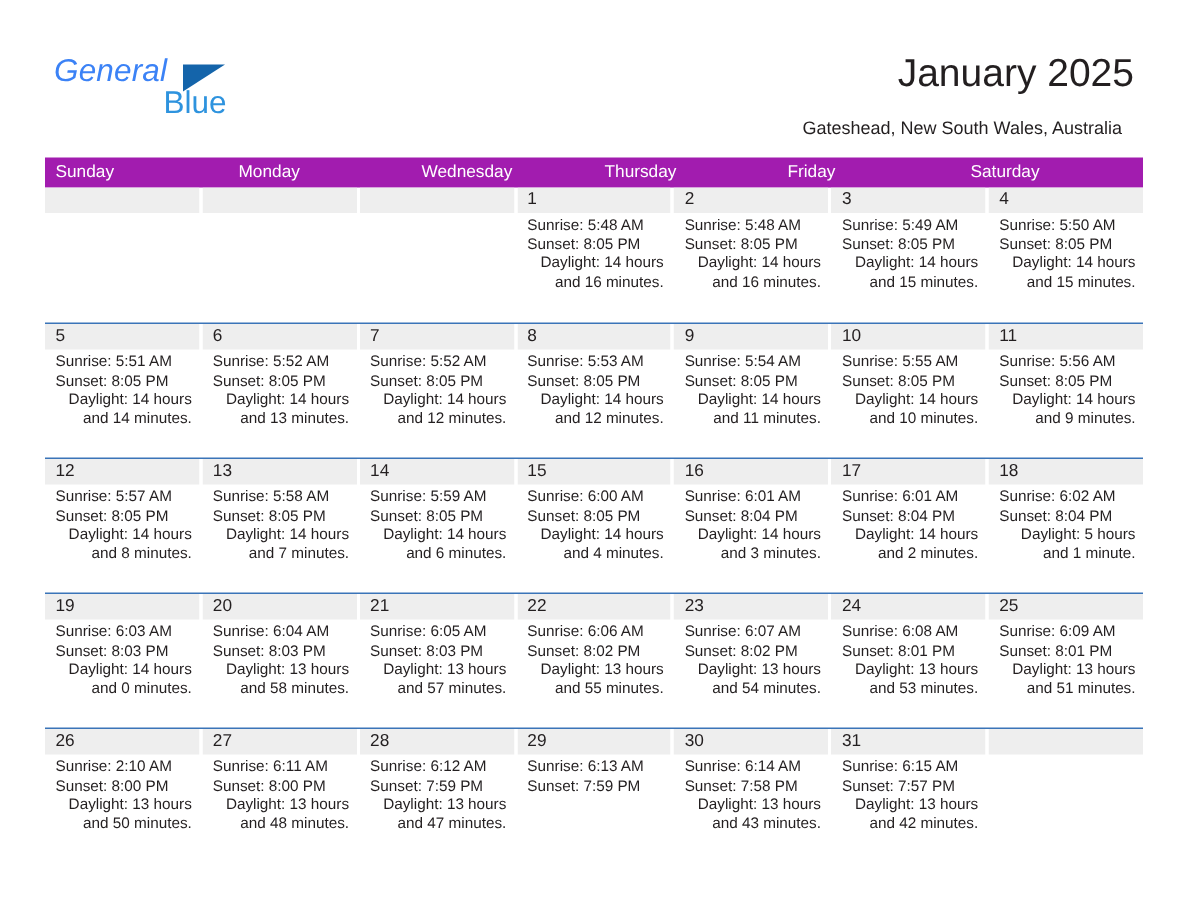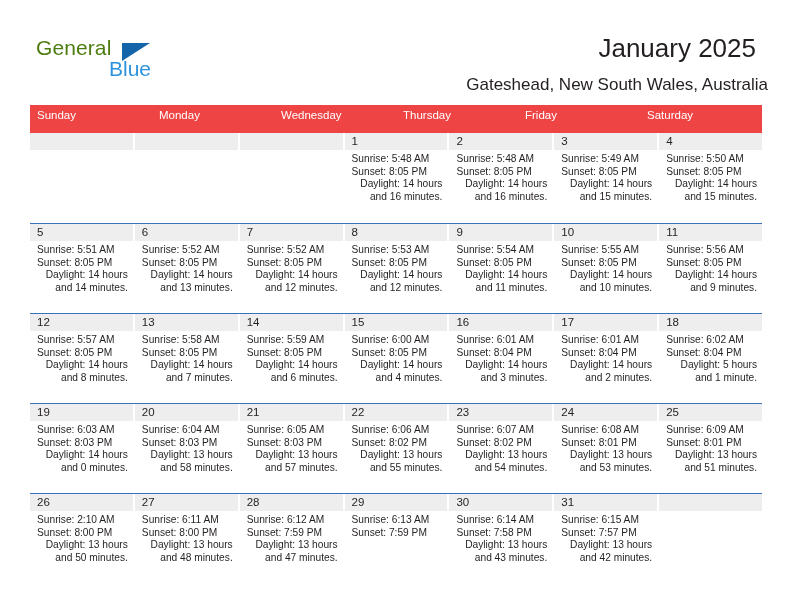--- a/index.html
+++ b/index.html
@@ -35,22 +35,23 @@
     top: 36px;
     width: 230px;
     height: 50px;
   }
   .logo-general {
     position: absolute;
     left: 0;
     top: 0;
     font-size: 21px;
     letter-spacing: 0.1px;
-    color: #4d7c0f;
+    color: #3b82f6;
     line-height: 24px;
+    font-style: italic;
   }
   .logo-triangle {
     position: absolute;
     left: 86px;
     top: 7px;
     width: 0;
     height: 0;
     border-left: 28px solid #1464aa;
     border-bottom: 18px solid transparent;
   }
@@ -68,40 +69,40 @@
     right: 36px;
     top: 32px;
     font-size: 26px;
     color: #231f20;
     text-align: left;
     line-height: 32px;
     white-space: nowrap;
   }
   .subtitle {
     position: absolute;
-    right: 24px;
+    right: 44px;
     top: 76px;
-    font-size: 17px;
+    font-size: 12px;
     color: #231f20;
     text-align: right;
     line-height: 18px;
     white-space: nowrap;
   }
 
   
   .calendar {
     position: absolute;
     left: 30px;
     top: 105px;
     width: 732px;
   }
   .weekday-row {
     display: flex;
-    background: #ef4444;
-    height: 28px;
+    background: #a21caf;
+    height: 20px;
   }
   .weekday {
     flex: 1 1 0;
     color: #ffffff;
     font-size: 11.5px;
     line-height: 20px;
     padding-left: 7px;
     box-sizing: border-box;
     white-space: nowrap;
     overflow: hidden;

